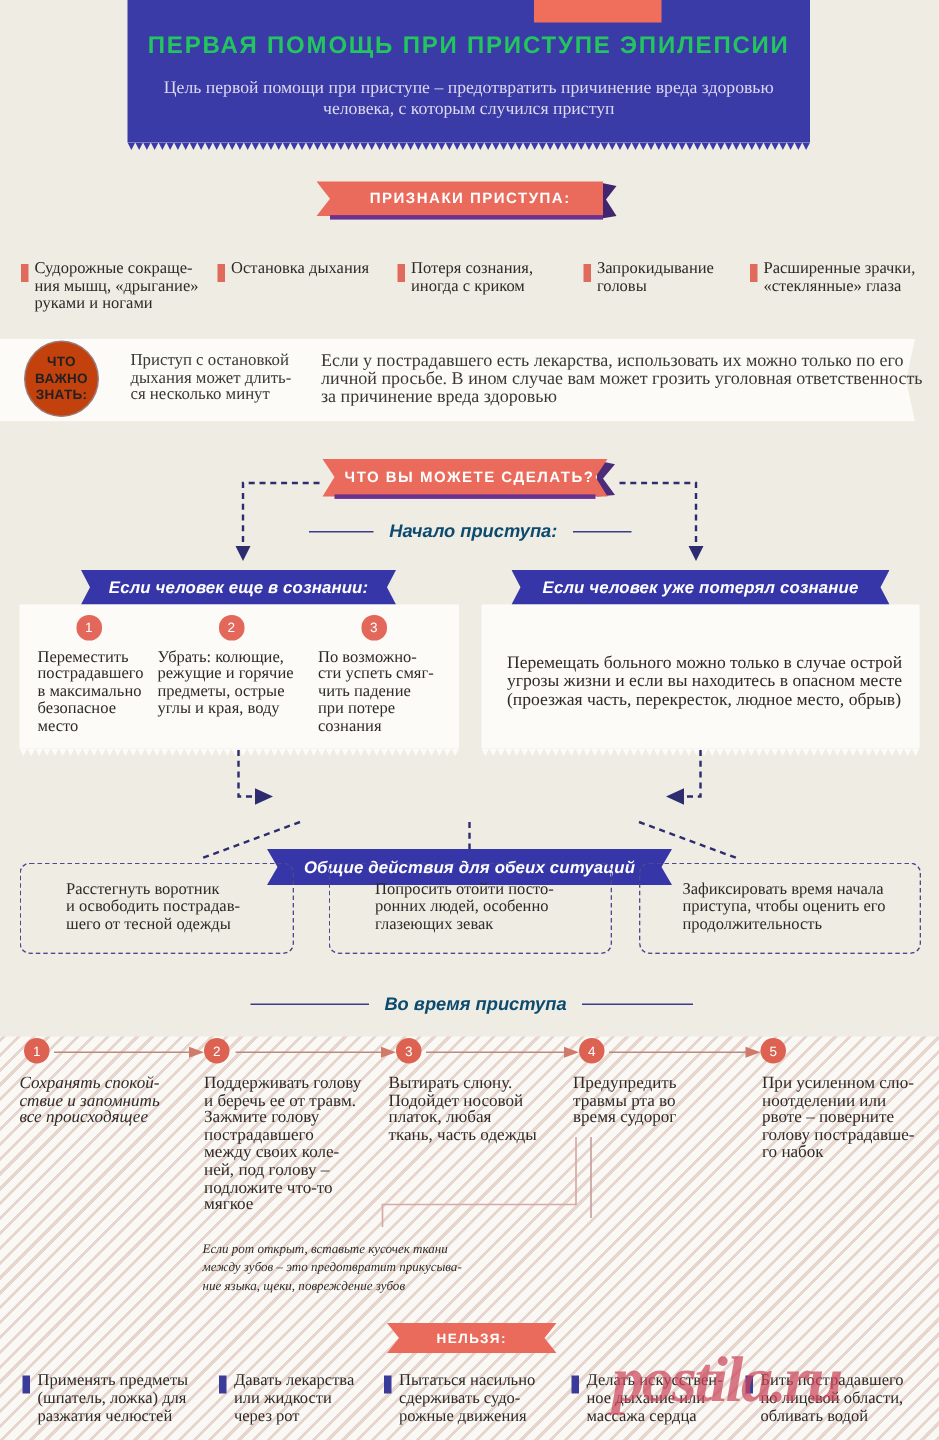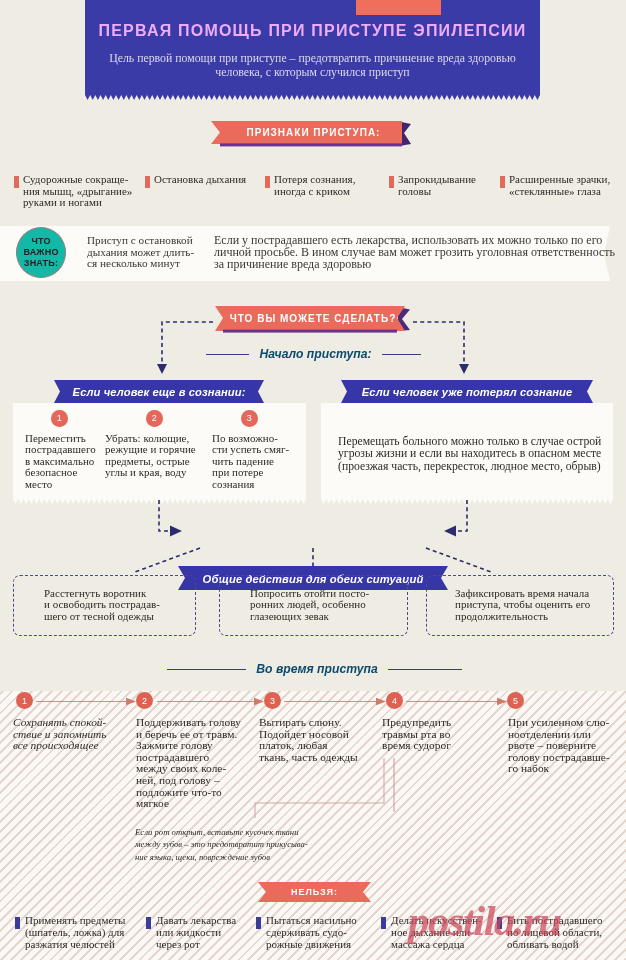--- a/index.html
+++ b/index.html
@@ -5,21 +5,21 @@
 <style>
 html,body{margin:0;padding:0;}
 body{width:626px;height:960px;overflow:hidden;background:#efece4;
   font-family:"Liberation Serif",serif;-webkit-font-smoothing:antialiased;}
 #page{position:relative;width:626px;height:960px;background:#efece4;overflow:hidden;}
 .abs{position:absolute;}
 
 
 #header{left:85px;top:0;width:455px;height:95px;background:#3b3ba8;}
 #header-redbar{left:271px;top:0;width:85px;height:15px;background:#ef6e5c;}
-#header-title{left:0;top:22px;width:455px;text-align:center;color:#f0abfc;
+#header-title{left:0;top:22px;width:455px;text-align:center;color:#22c55e;
   font-family:"Liberation Sans",sans-serif;font-weight:bold;font-size:16px;
   letter-spacing:1.2px;white-space:nowrap;transform-origin:50% 0;}
 #header-sub{left:7px;top:52px;width:441px;text-align:center;color:#dcd9ee;
   font-size:11.8px;line-height:13.5px;white-space:pre-line;}
 #header-zig{left:85px;top:95px;width:455px;height:5px;display:block;}
 
 
 .ribbon-r{position:absolute;}
 .ribbon-r svg{display:block;}
 .ribbon-lbl{position:absolute;left:0;top:0;width:100%;height:23px;
@@ -28,21 +28,21 @@
   font-size:10px;letter-spacing:1px;}
 
 .sign{position:absolute;font-size:11px;line-height:11.7px;color:#2e2a28;}
 .sign .bullet{position:absolute;left:0;top:1.5px;width:5px;height:12px;background:#e06a5c;}
 .sign .txt{display:block;margin-left:9px;white-space:pre-line;}
 
 
 #know-band{left:0;top:226px;width:610px;height:55px;background:#fcfbf8;clip-path:polygon(0 0,610px 0,604px 27.5px,610px 55px,0 55px);}
 #know-circle{left:16px;top:227px;width:48px;height:49px;border:1.6px solid #9a7a78;
   border-radius:50%;display:flex;align-items:center;justify-content:center;
-  background:#14b8a6;}
+  background:#c2410c;}
 #know-circle span{display:block;text-align:center;white-space:pre-line;color:#242021;
   font-family:"Liberation Sans",sans-serif;font-weight:bold;font-size:9px;
   line-height:11px;letter-spacing:.2px;}
 #know-left{left:87px;top:235px;width:150px;font-size:11.2px;line-height:11.5px;color:#3a3734;white-space:pre-line;}
 #know-right{left:214px;top:235px;width:420px;font-size:12px;line-height:11.8px;color:#3a3734;white-space:pre-line;}
 
 .numcirc{position:absolute;width:16.5px;height:16.5px;border-radius:50%;
   background:#e3685b;color:#fff;font-family:"Liberation Sans",sans-serif;
   font-size:9px;display:flex;align-items:center;justify-content:center;}
 

